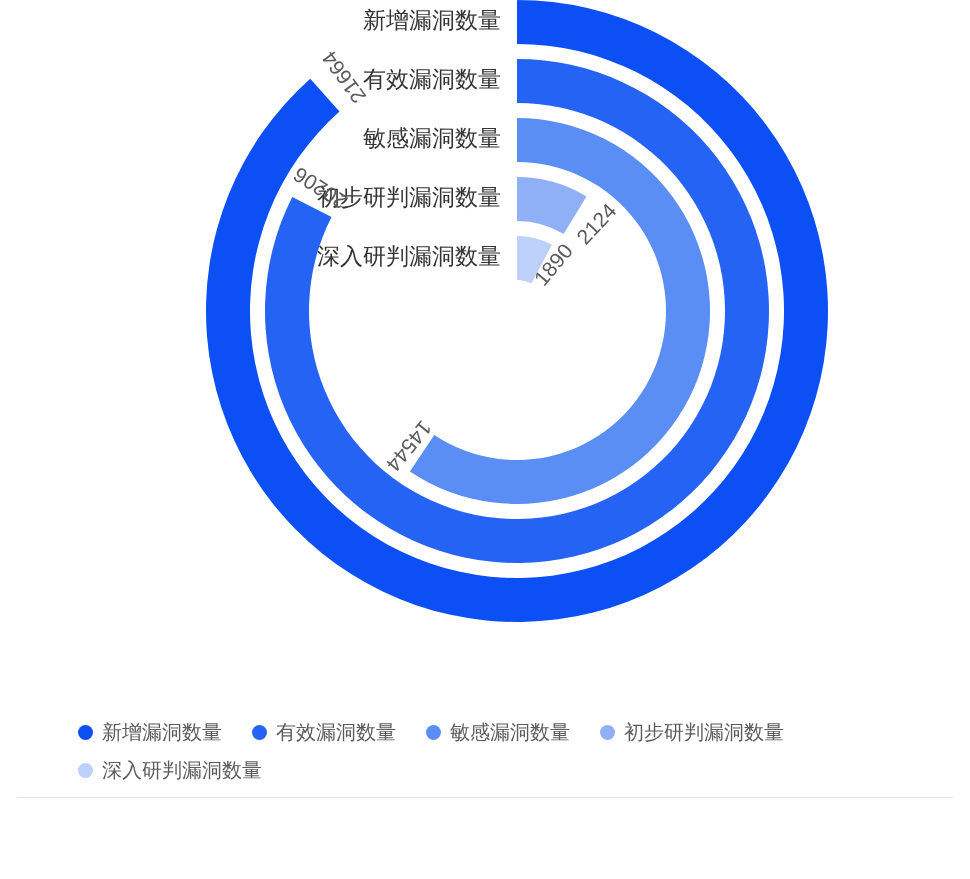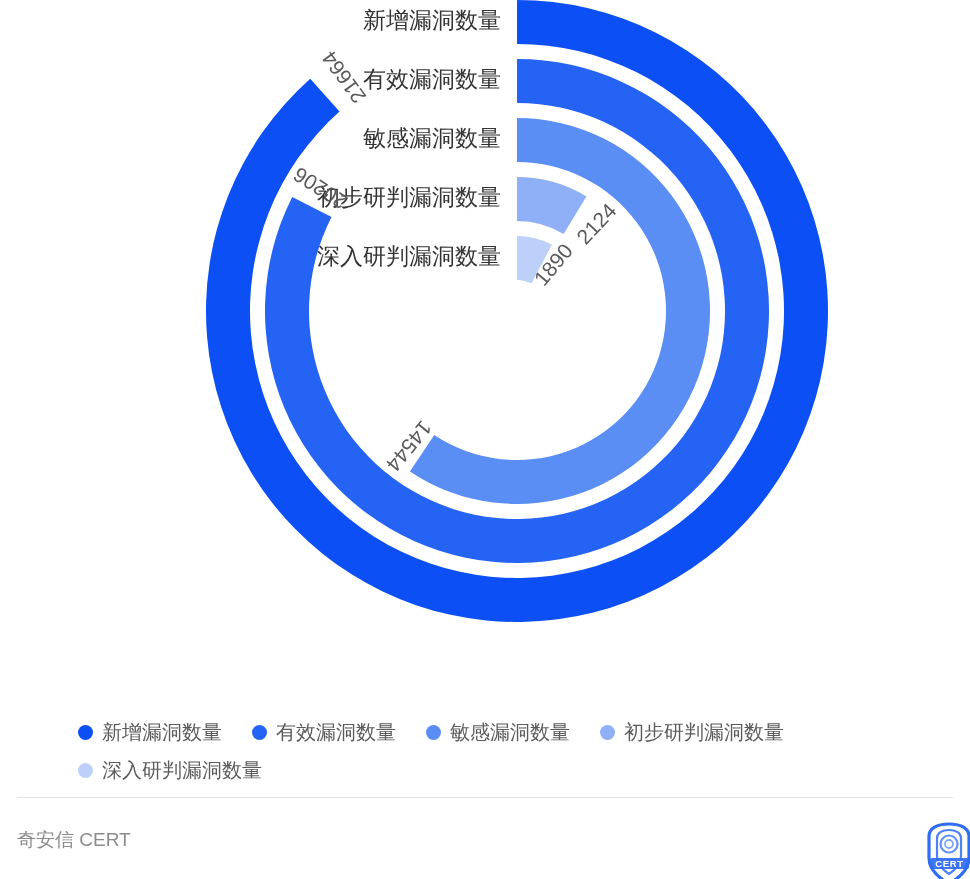--- a/index.html
+++ b/index.html
@@ -161,29 +161,14 @@
         <span class="legend-text">初步研判漏洞数量</span>
       </div>
       <div class="legend-item">
         <span class="legend-dot" style="background: rgb(189, 208, 250);"></span>
         <span class="legend-text">深入研判漏洞数量</span>
       </div>
     </div>
 
   <div class="divider"></div>
 
-  <div class="footer">
-    <div class="footer-text">奇安信 CERT</div>
-    <div class="footer-logo">
-      <svg width="80" height="72" viewBox="0 0 80 72">
-        <g fill="none" stroke="#2f6df6" stroke-width="3.2">
-          <path d="M10 18 C10 11, 17 6, 30 6 C43 6, 50 11, 50 18 L50 40 C50 52, 40 60, 30 66 C20 60, 10 52, 10 40 Z"></path>
-          <path d="M18 20 C18 15, 23 12, 30 12 C37 12, 42 15, 42 20 L42 38 C42 46, 36 52, 30 56 C24 52, 18 46, 18 38 Z" stroke-width="2.2" opacity="0.85"></path>
-          <circle cx="30" cy="26" r="8.5" stroke-width="2.2" opacity="0.75"></circle>
-          <circle cx="30" cy="26" r="4" stroke-width="1.8" opacity="0.6"></circle>
-        </g>
-        <rect x="11" y="40" width="39" height="11" rx="2" fill="#2f6df6" opacity="0.92"></rect>
-        <text x="30.5" y="48.6" text-anchor="middle" fill="#ffffff" font-family="'Liberation Sans', sans-serif" font-size="9.5" font-weight="bold" letter-spacing="0.6">CERT</text>
-      </svg>
-    </div>
-  </div>
 
 </div>
 
 </body></html>

